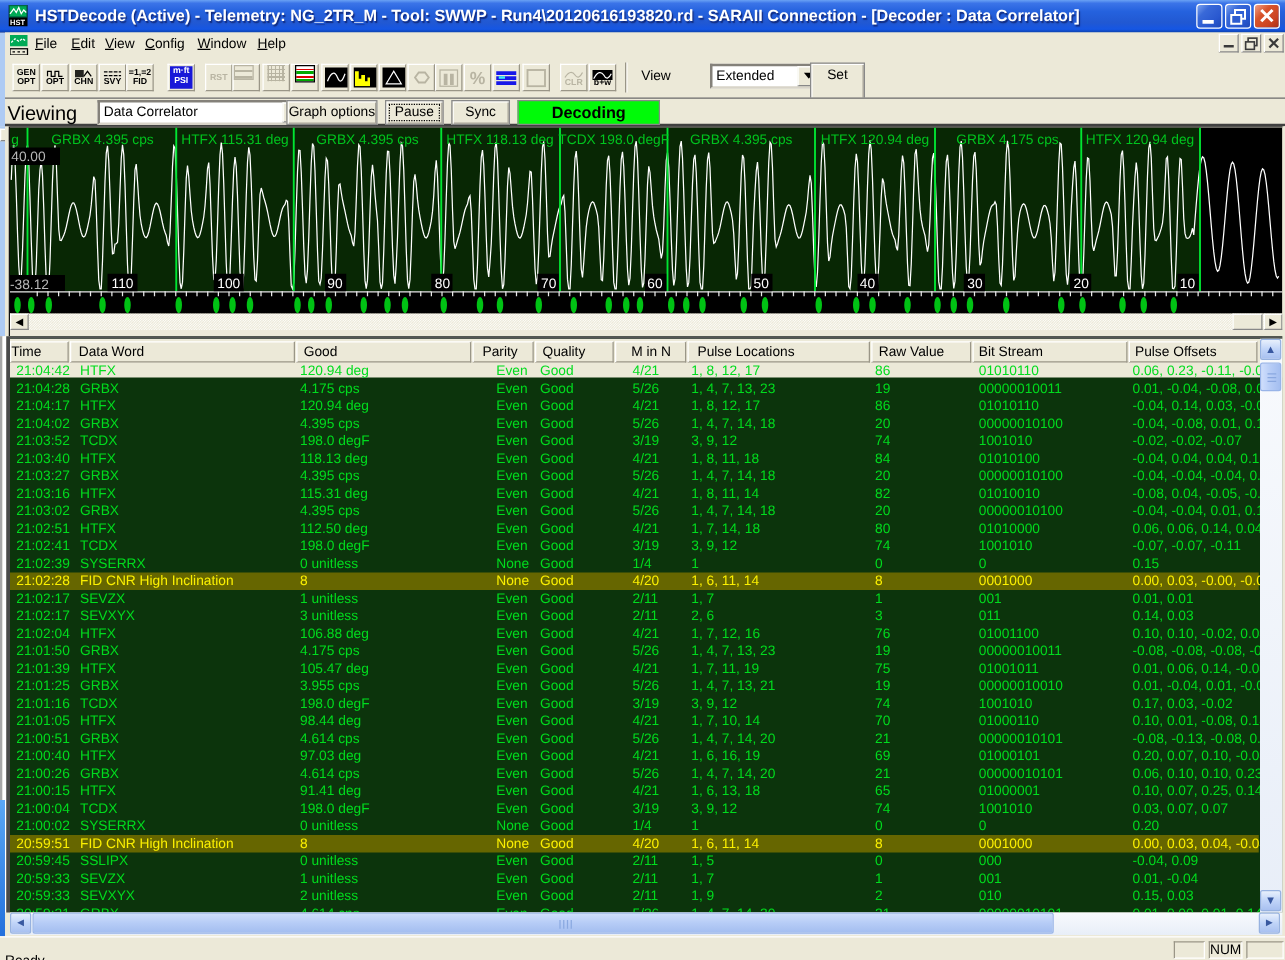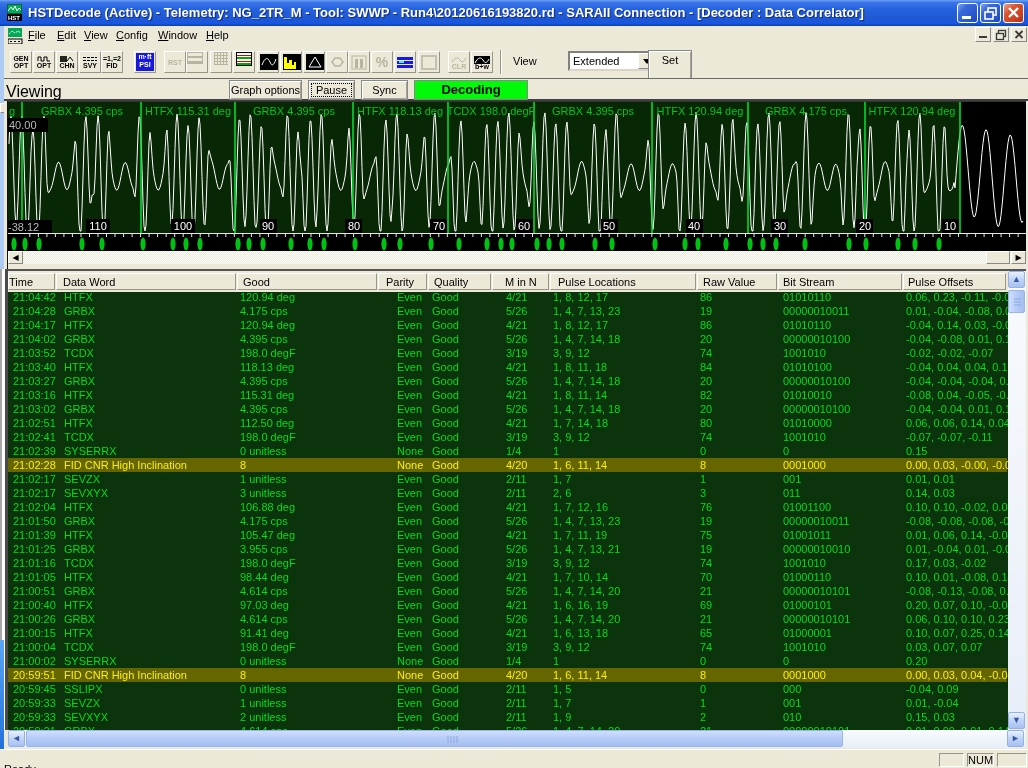--- a/index.html
+++ b/index.html
@@ -65,21 +65,21 @@
   border-top:1px solid #fff; font-size:11px; color:#000; }
 .sunk { position:absolute; top:3px; height:14px; border:1px solid; border-color:#9a9687 #fff #fff #9a9687;
   font-size:11px; text-align:center; }
 
 
 #tablewrap { left:8px; top:269px; width:1018px; height:461px; background:#0c340c;
   border-top:2px solid #555; overflow:hidden; }
 .th { position:absolute; top:2px; height:17px; background:#ece9d8;
   border:1px solid; border-color:#fff #9a9687 #9a9687 #fff; font-size:11px; color:#000;
   padding-top:2px; white-space:nowrap; overflow:hidden; }
-#thead { position:absolute; left:0; top:0; width:1018px; height:21px; background:#ece9d8; }
+#thead { position:absolute; left:0; top:0; width:1018px; height:31px; background:#ece9d8; }
 .tr { position:absolute; left:0; width:999px; height:14px; color:#00dc1e; font-size:11px; }
 .tr span { position:absolute; top:1px; white-space:nowrap; }
 .tr.hl { background:#666600; color:#fcf000; }
 
 .xpsb { background:linear-gradient(180deg,#f8fafd,#e8eef8); }
 .xpbtn { position:absolute; background:linear-gradient(180deg,#e8f0fc,#c0d4f8 50%,#a8c0f0);
   border:1px solid #97b2e0; border-radius:2px; color:#3858a0; font-weight:bold;
   text-align:center; }
 .xpthumb { position:absolute; background:linear-gradient(180deg,#cfdefc,#b6ccf6 50%,#a4bef0);
   border:1px solid #98b4e8; border-radius:2px; }
@@ -293,20 +293,26 @@
     <span class="cval">Extended</span>
     <span class="cbtn"><svg width="8" height="5">
           <path d="M0 0 L8 0 L4 5 Z" fill="#000"></path>
         </svg></span>
   </div>
   <div class="btn" style="left:644px;top:4px;width:44px;height:35px;line-height:19px">Set</div>
 </div>
 
 <div class="abs" id="row2">
   <div class="abs" style="left:2px;top:4px;font-size:16px">Viewing</div>
+  <div class="combo" style="left:54px;top:1px;width:167px;height:20px">
+    <span class="cval">Data Correlator</span>
+    <span class="cbtn"><svg width="8" height="5">
+          <path d="M0 0 L8 0 L4 5 Z" fill="#000"></path>
+        </svg></span>
+  </div>
   <div class="btn" style="left:225px;top:1px;width:73px;height:20px;line-height:18px">Graph options</div>
   <div class="btn" style="left:304px;top:1px;width:47px;height:20px;line-height:18px"><span style="outline:1px dotted #000;padding:0 4px">Pause</span></div>
   <div class="btn" style="left:357px;top:1px;width:47px;height:20px;line-height:18px">Sync</div>
   <div class="abs" style="left:410px;top:1px;width:114px;height:20px;background:#00fa08;
     border:1px solid #888;color:#000;font-weight:bold;text-align:center;font-size:13px;line-height:18px">Decoding</div>
 </div>
 
 <div class="abs" style="left:8px;top:101px;width:1019px;height:1px;background:#333"></div>
 <div class="abs" style="left:8px;top:102px;width:1018px;height:149px">
     <svg width="1018" height="149" style="display:block">

